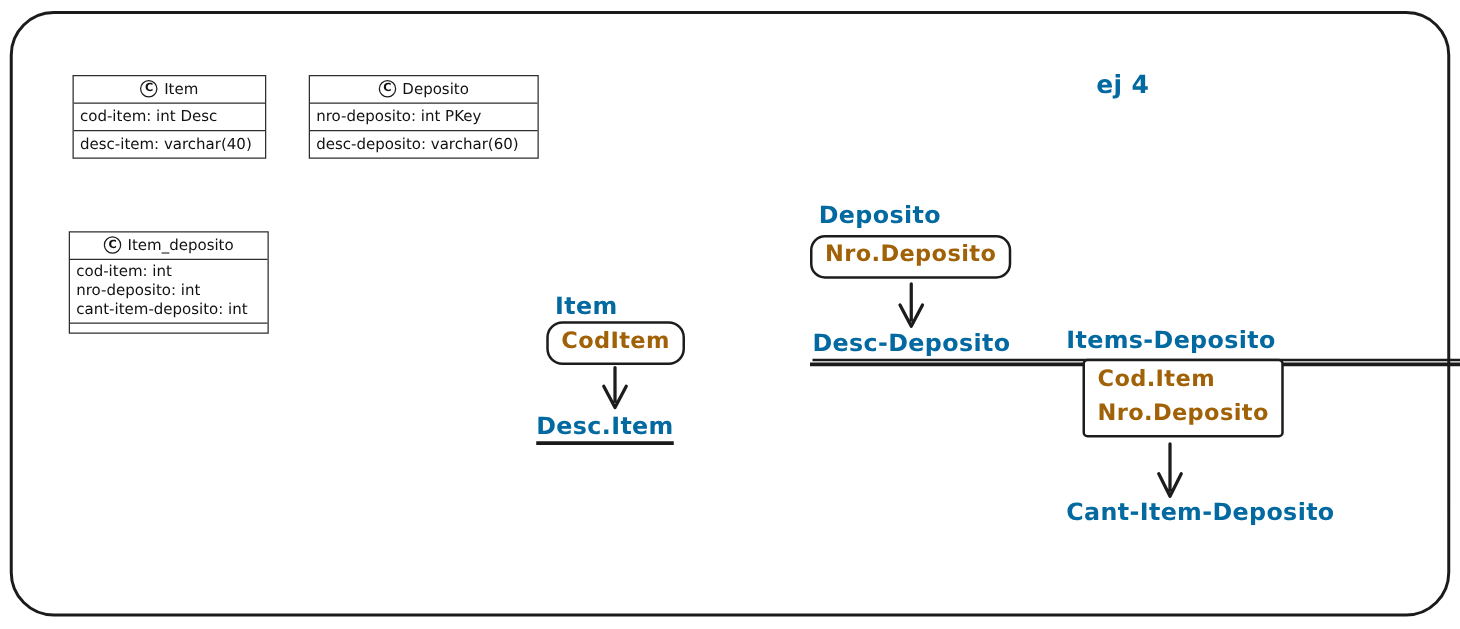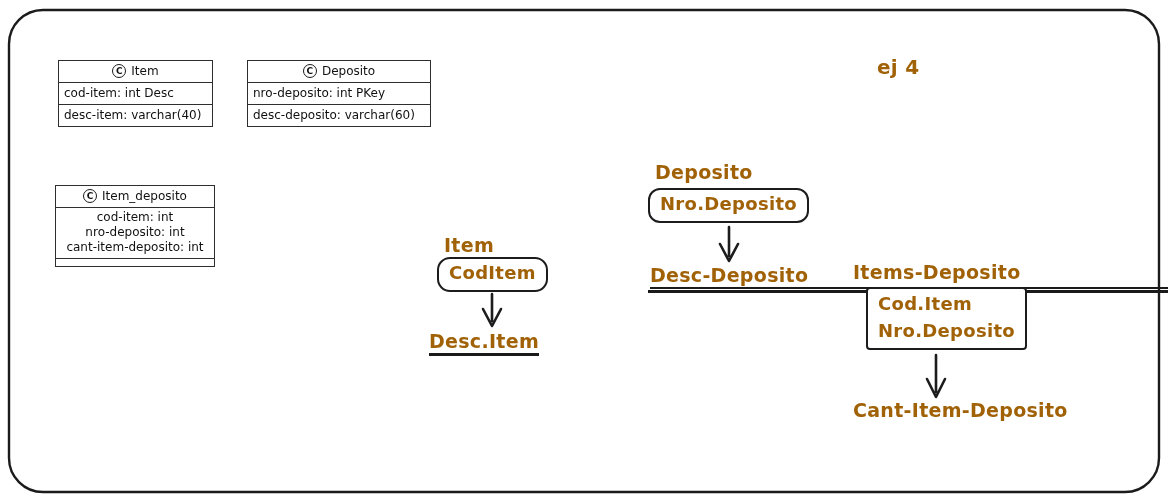--- a/index.html
+++ b/index.html
@@ -10,26 +10,26 @@
 
   
   .uml { position:absolute; background:#ffffff; border:1.5px solid #2e2e2e;
          font-size:12px; color:#111; }
   .uml-h { display:flex; align-items:center; justify-content:center;
            gap:5px; padding:3px 8px 4px; }
   .cicon { display:inline-flex; align-items:center; justify-content:center;
            width:14px; height:14px; border:1.3px solid #1a1a1a; border-radius:50%;
            font-size:9px; font-weight:bold; line-height:1; flex:0 0 auto; }
   .uml-r { border-top:1.5px solid #2e2e2e; padding:3px 5px 4px; white-space:nowrap; }
-  .uml-b { border-top:1.5px solid #2e2e2e; padding:2px 5px 3px; line-height:15px; white-space:nowrap;text-align:center; }
+  .uml-b { border-top:1.5px solid #2e2e2e; padding:2px 5px 3px; line-height:15px; white-space:nowrap; }
   .uml-empty { border-top:1.5px solid #2e2e2e; height:8px; }
 
   
   .hand { position:absolute; font-family:"DejaVu Sans", sans-serif;
-          font-weight:bold; color:#a16207; letter-spacing:0.3px; white-space:nowrap; }
+          font-weight:bold; color:#0369a1; letter-spacing:0.3px; white-space:nowrap; }
   .fd-title { font-size:19px; }
   .pill { position:absolute; border:2.6px solid #1c1c1c; border-radius:12px;
           background:#fff; padding:1px 10px 4px; font-size:18px; font-weight:bold;
           color:#a16207; letter-spacing:0.3px; white-space:nowrap; line-height:26px; }
   .dep { font-size:19px; padding-bottom:1px; }
   .u1 { border-bottom:3.5px solid #1a1a1a; }
   .u2 { border-bottom:2px solid #1a1a1a; position:relative; }
   .u2::after { content:""; position:absolute; left:-2px; right:-4px; bottom:-6px;
                height:3px; background:#1a1a1a; }
   .arrow { position:absolute; }

